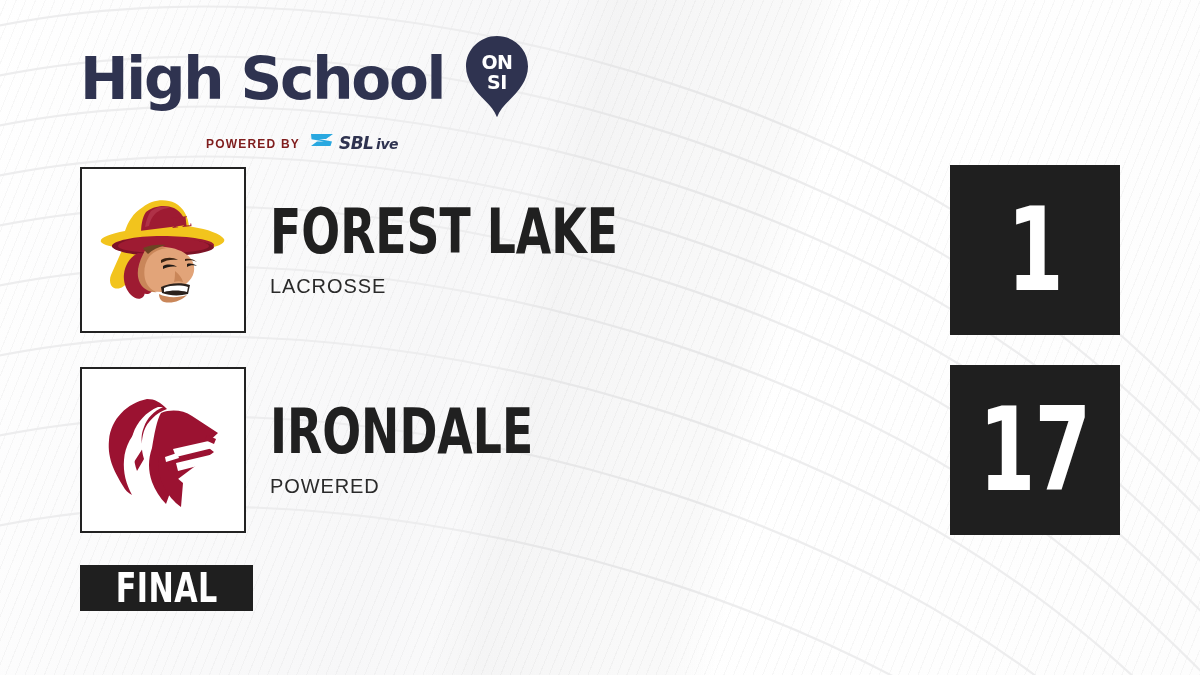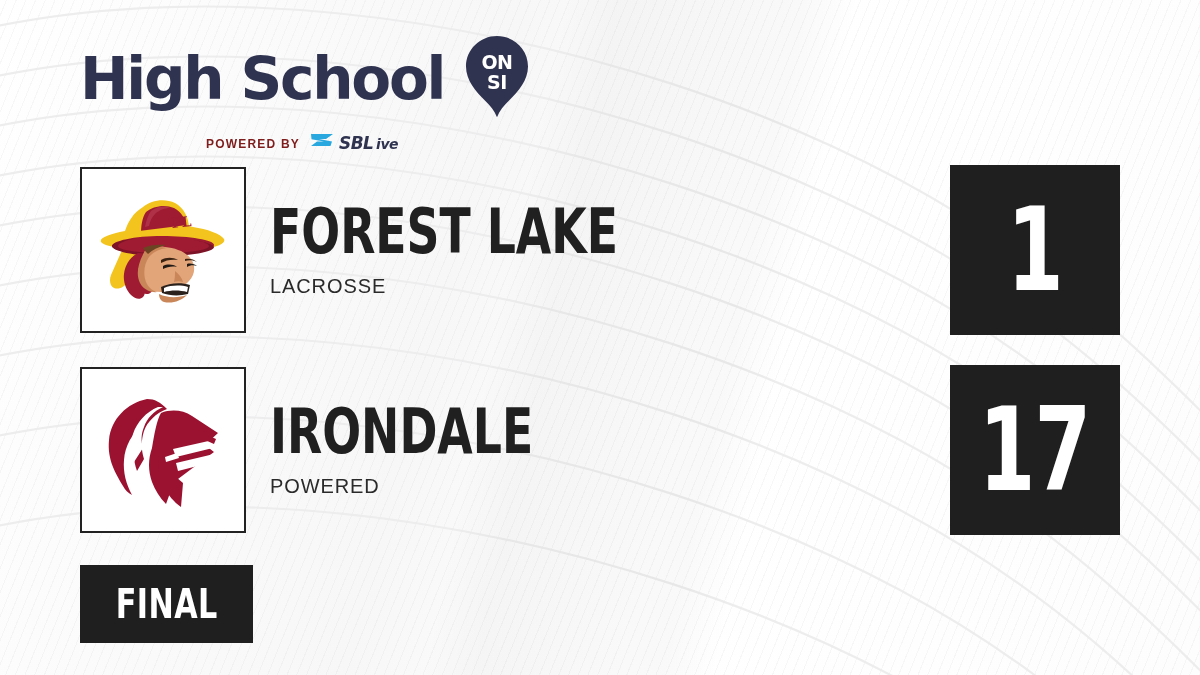--- a/index.html
+++ b/index.html
@@ -158,20 +158,21 @@
   }
 
   
   .status-bar {
     position: absolute;
     left: 80px;
     top: 565px;
     height: 78px;
     display: flex;
     align-items: stretch;
+    flex-direction: column;
   }
   .status-final {
     background: #1f1f1f;
     color: #ffffff;
     display: flex;
     align-items: center;
     justify-content: center;
     padding: 0 26px;
     font-family: "DejaVu Sans Condensed", "Liberation Sans Narrow", "Liberation Sans", sans-serif;
     font-weight: bold;

